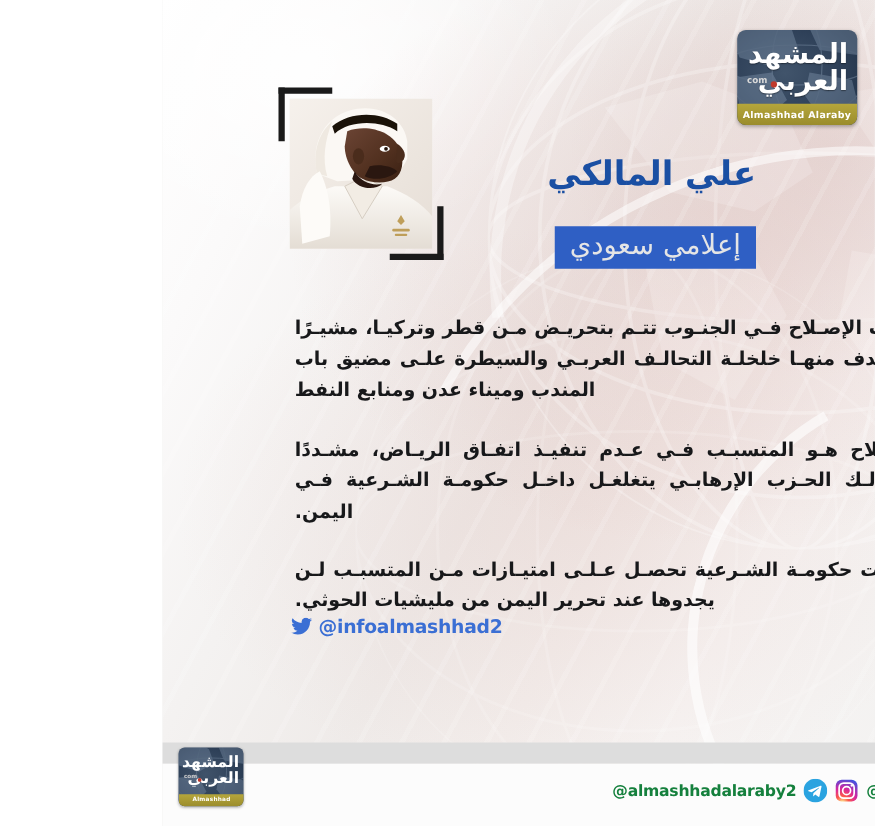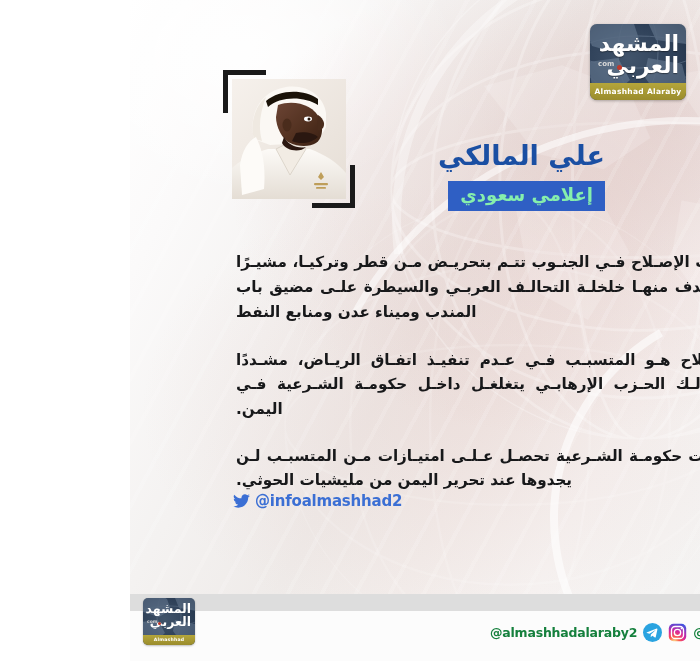--- a/index.html
+++ b/index.html
@@ -216,37 +216,37 @@
     width: 114px;
     height: 120px;
     overflow: hidden;
     background: #efe9e4;
   }
 
   
   .name {
     position: absolute;
     right: 95px;
-    top: 140px;
+    top: 124px;
     font-size: 27px;
     font-weight: bold;
     color: #1a4fa3;
     letter-spacing: 0px;
     text-align: right;
     line-height: 1.15;
     white-space: nowrap;
   }
   .role-badge {
     position: absolute;
     right: 95px;
     top: 181px;
     background: #2f5fc4;
-    color: #86efac;
-    font-size: 18px;
-    font-weight: bold;
+    color: #e5e5e5;
+    font-size: 22px;
+    font-weight: normal;
     padding: 4px 12px 6px 12px;
     line-height: 1.1;
     white-space: nowrap;
   }
 
   
   .quotes {
     position: absolute;
     left: 0;
     top: 250px;

